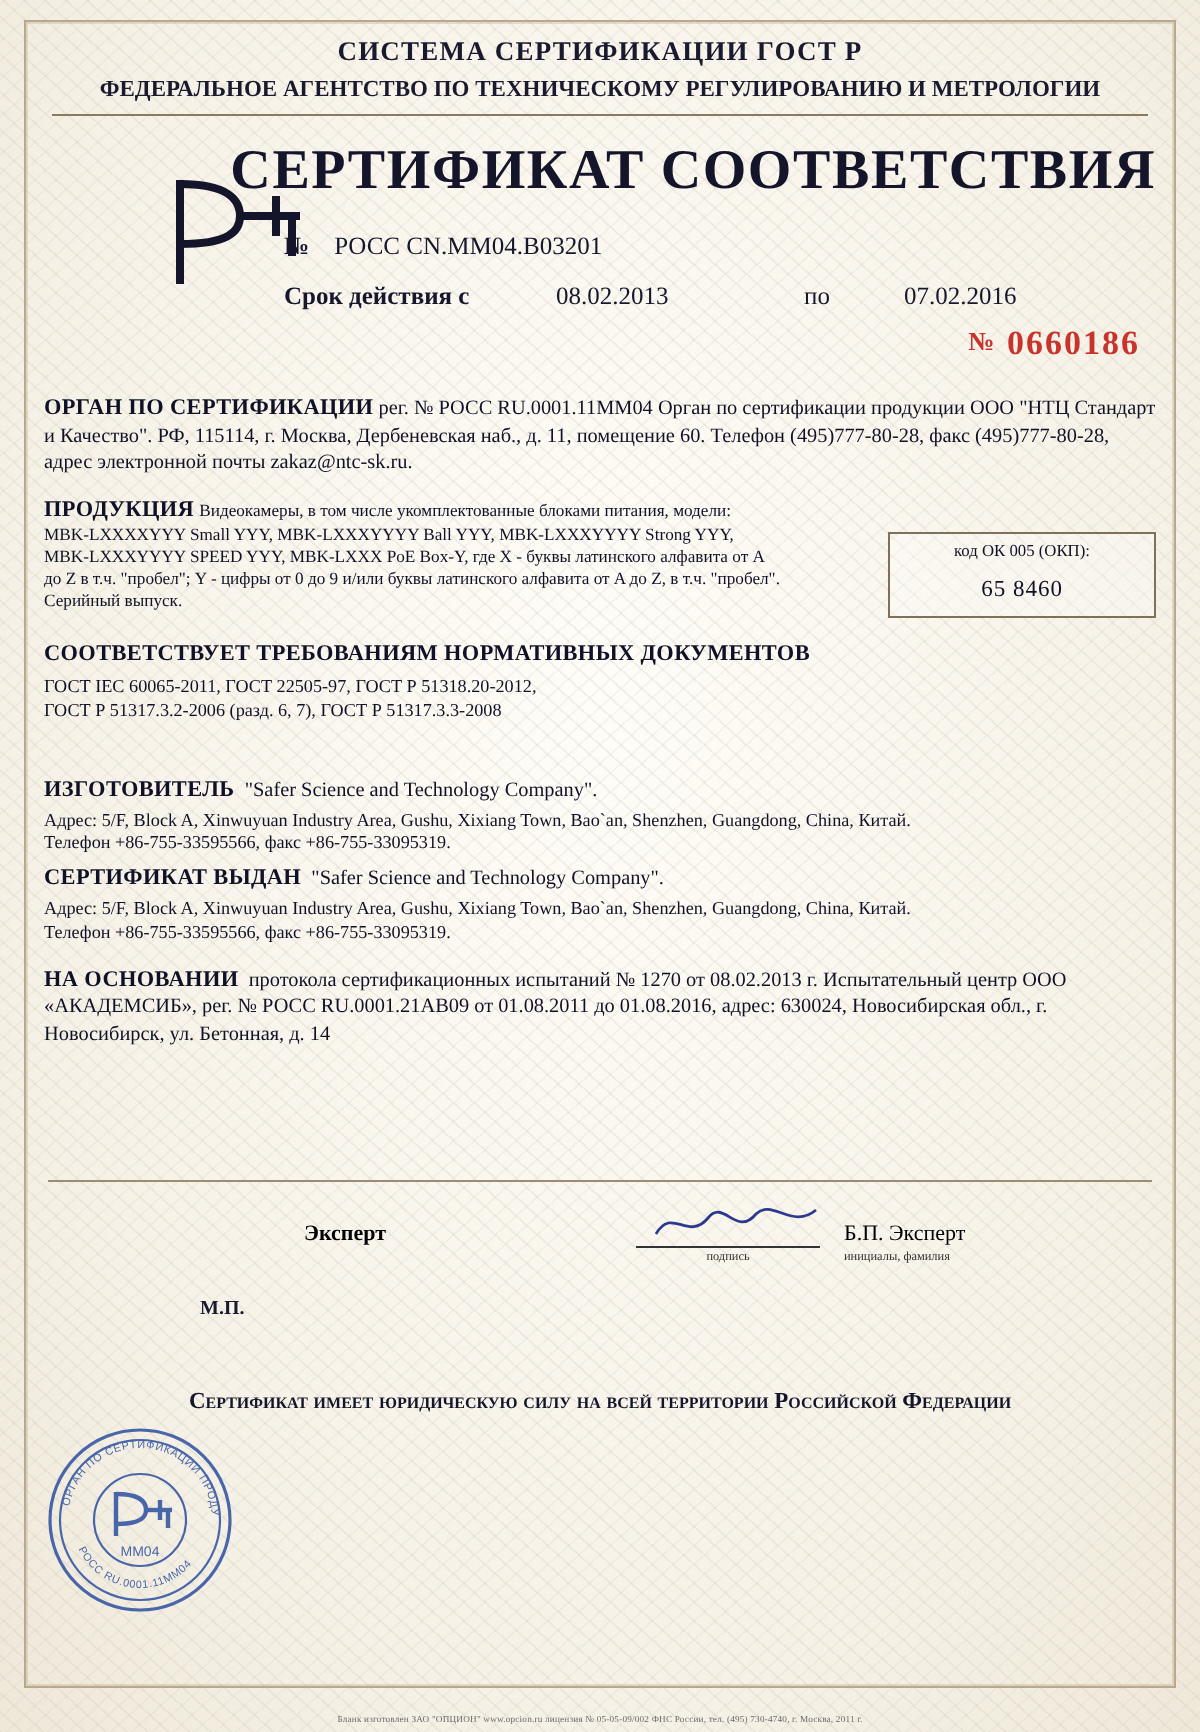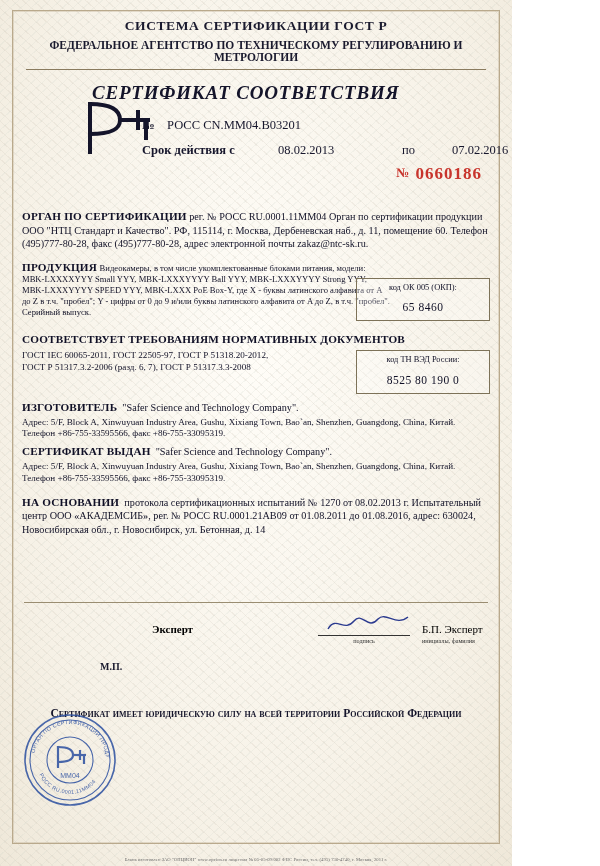--- a/index.html
+++ b/index.html
@@ -5,21 +5,21 @@
   html, body {
     margin: 0;
     padding: 0;
     background: #ffffff;
   }
   body {
     font-family: "Liberation Serif", serif;
   }
   .page {
     position: relative;
-    width: 512px;
+    width: 600px;
     height: 866px;
     background: #fde047;
     overflow: hidden;
   }
   
   .page::before {
     content: "";
     position: absolute;
     inset: 0;
     background:
@@ -75,27 +75,26 @@
   }
   .emblem {
     position: absolute;
     left: 58px;
     top: 14px;
     width: 74px;
     height: 64px;
   }
   .emblem svg { display: block; }
   .title-main {
-    text-align: left;
+    text-align: right;
     padding-left: 70px;
-    font-size: 19px;
+    font-size: 28px;
     font-weight: bold;
     letter-spacing: 0.8px;
     color: #14142a;
-    font-style: italic;
   }
   .title-sub {
     padding-left: 120px;
     margin-top: 14px;
     font-size: 12.5px;
     color: #16162c;
   }
   .title-sub .lbl { font-weight: bold; }
   .validity {
     padding-left: 120px;
@@ -292,24 +291,20 @@
         <div class="cap">код ОК 005 (ОКП):</div>
         <div class="val">65 8460</div>
       </div>
     </div>
 
     <div class="sec box-row" style="margin-top:14px;">
       <div class="col-left">
         <div class="head">СООТВЕТСТВУЕТ ТРЕБОВАНИЯМ НОРМАТИВНЫХ ДОКУМЕНТОВ</div>
         <div class="small" style="margin-top:3px;">ГОСТ IEC 60065-2011, ГОСТ 22505-97, ГОСТ Р 51318.20-2012,</div>
         <div class="small">ГОСТ Р 51317.3.2-2006 (разд. 6, 7), ГОСТ Р 51317.3.3-2008</div>
-      </div>
-      <div class="side-box" style="top:18px;">
-        <div class="cap">код ТН ВЭД России:</div>
-        <div class="val">8525 80 190 0</div>
       </div>
     </div>
 
     <div class="sec" style="margin-top:26px;">
       <span class="head head-inline">ИЗГОТОВИТЕЛЬ</span>
       &nbsp;<span>"Safer Science and Technology Company".</span>
       <div class="small" style="margin-top:2px;">
         <span>Адрес:</span>
         <span>5/F, Block A, Xinwuyuan Industry Area, Gushu, Xixiang Town, Bao`an, Shenzhen, Guangdong, China, Китай.</span>
       </div>

